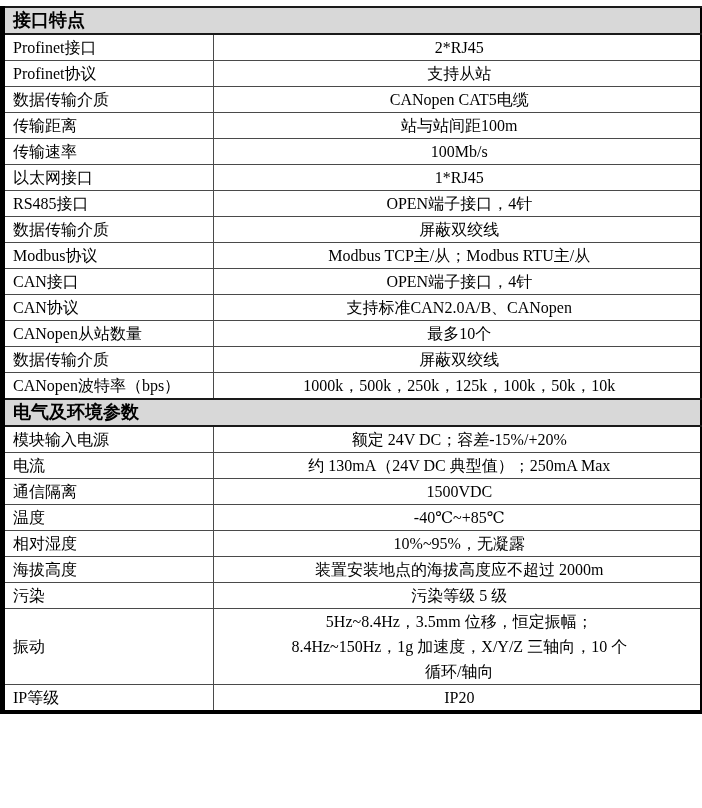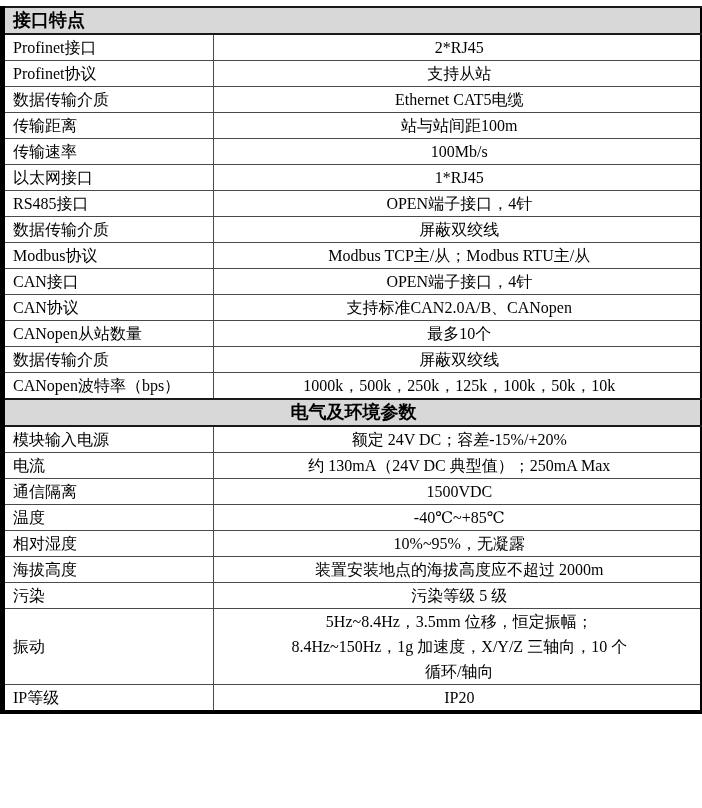--- a/index.html
+++ b/index.html
@@ -72,21 +72,21 @@
         <tr>
           <td class="label-cell">Profinet接口</td>
           <td class="value-cell">2*RJ45</td>
         </tr>
         <tr>
           <td class="label-cell">Profinet协议</td>
           <td class="value-cell">支持从站</td>
         </tr>
         <tr>
           <td class="label-cell">数据传输介质</td>
-          <td class="value-cell">Ethernet CAT5电缆</td>
+          <td class="value-cell">CANopen CAT5电缆</td>
         </tr>
         <tr>
           <td class="label-cell">传输距离</td>
           <td class="value-cell">站与站间距100m</td>
         </tr>
         <tr>
           <td class="label-cell">传输速率</td>
           <td class="value-cell">100Mb/s</td>
         </tr>
         <tr>
@@ -119,21 +119,21 @@
         </tr>
         <tr>
           <td class="label-cell">数据传输介质</td>
           <td class="value-cell">屏蔽双绞线</td>
         </tr>
         <tr>
           <td class="label-cell">CANopen波特率（bps）</td>
           <td class="value-cell">1000k，500k，250k，125k，100k，50k，10k</td>
         </tr>
         <tr>
-          <td colspan="2" class="section-header-cell" style="background: rgb(216, 216, 216); text-align: center;">电气及环境参数</td>
+          <td colspan="2" class="section-header-cell" style="background: rgb(216, 216, 216);">电气及环境参数</td>
         </tr>
         <tr>
           <td class="label-cell">模块输入电源</td>
           <td class="value-cell">额定 24V DC；容差-15%/+20%</td>
         </tr>
         <tr>
           <td class="label-cell">电流</td>
           <td class="value-cell">约 130mA（24V DC 典型值）；250mA Max</td>
         </tr>
         <tr>

